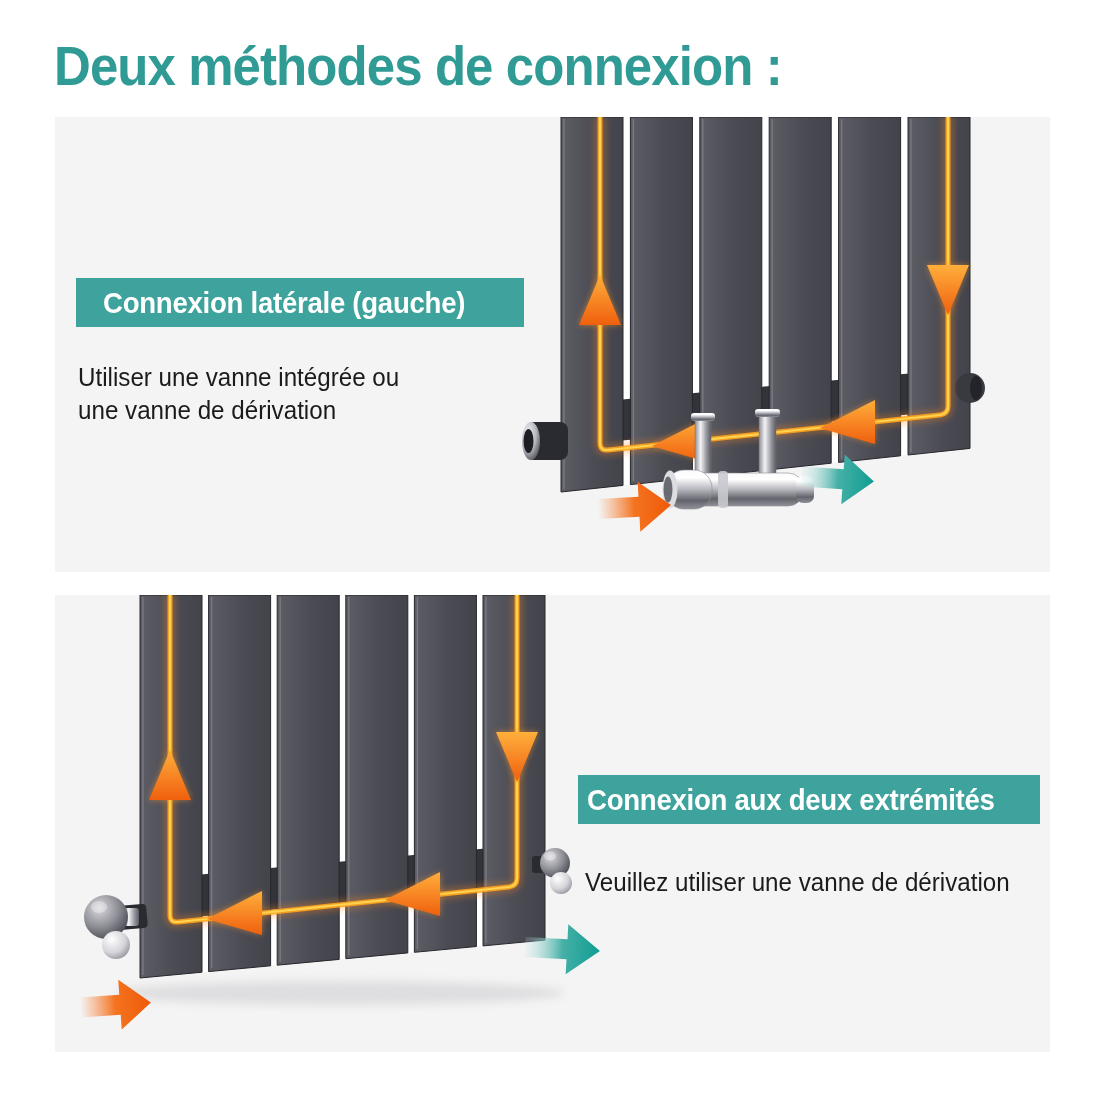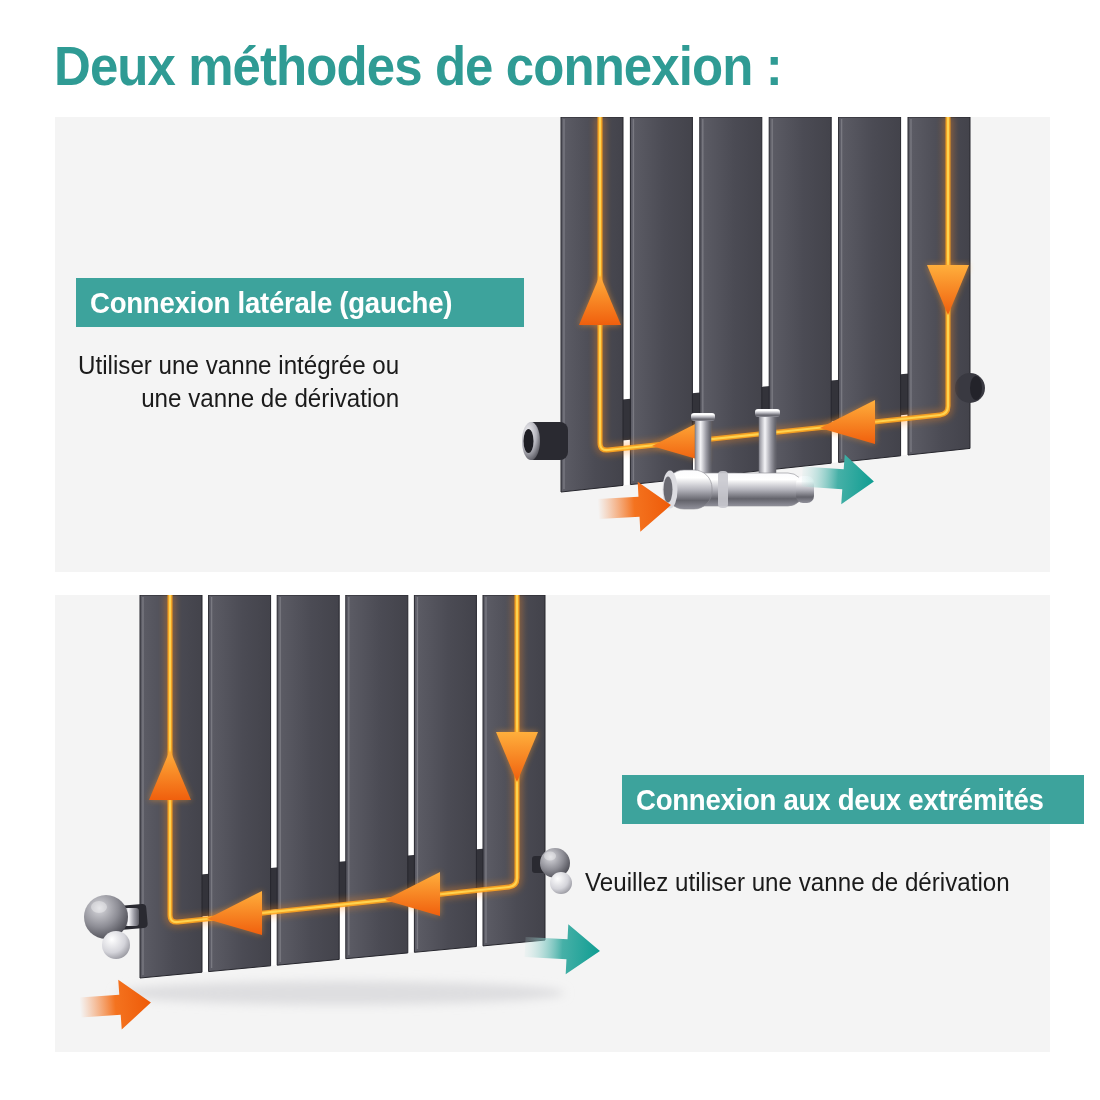--- a/index.html
+++ b/index.html
@@ -11,31 +11,31 @@
     position:absolute;left:54px;top:36px;margin:0;
     font-size:56px;line-height:60px;font-weight:700;color:#2f9b94;
     letter-spacing:-1px;white-space:nowrap;
     transform:scaleX(.91);transform-origin:left top;
   }
   .section{position:absolute;left:55px;width:995px;background:#f4f4f4;}
   #section-1{top:117px;height:455px;}
   #section-2{top:595px;height:457px;}
   .label-box{
     position:absolute;background:#3da39c;color:#ffffff;height:49px;
-    display:flex;align-items:center;padding:0 14px;box-sizing:border-box;white-space:nowrap;
+    display:flex;align-items:center;padding:0 14px;box-sizing:border-box;white-space:nowrap;justify-content:center;
   }
   #label-1{left:21px;top:161px;width:448px;}
-  #label-2{left:523px;top:180px;width:462px;margin-left:44px;}
+  #label-2{left:523px;top:180px;width:462px;}
   .label-box .label-text{
     font-weight:700;font-size:30px;letter-spacing:-.3px;
     transform:scaleX(.92);transform-origin:left center;
   }
   .desc{position:absolute;font-size:26px;color:#1b1b1b;line-height:33px;}
   .desc .desc-line{transform:scaleX(.93);transform-origin:left top;white-space:nowrap;}
-  #desc-1{left:23px;top:232px;text-align:right;}
+  #desc-1{left:23px;top:244px;}
   #desc-2{left:530px;top:243px;margin-top:28px;}
   .rad-svg{position:absolute;top:0;display:block;}
   #radiator-1{left:465px;width:530px;height:455px;}
   #radiator-2{left:0;width:995px;height:457px;}
 </style>
 </head>
 <body>
 
 <h1 class="page-title">Deux méthodes de connexion :</h1>
 

